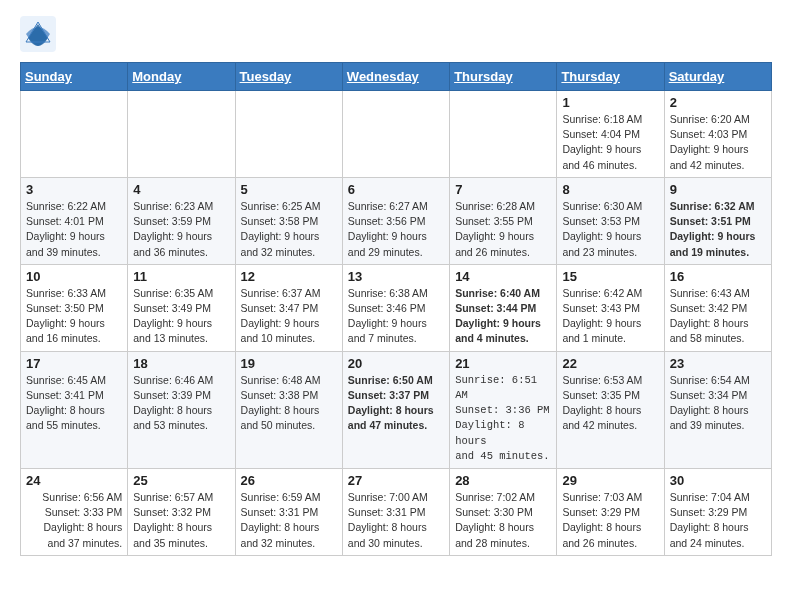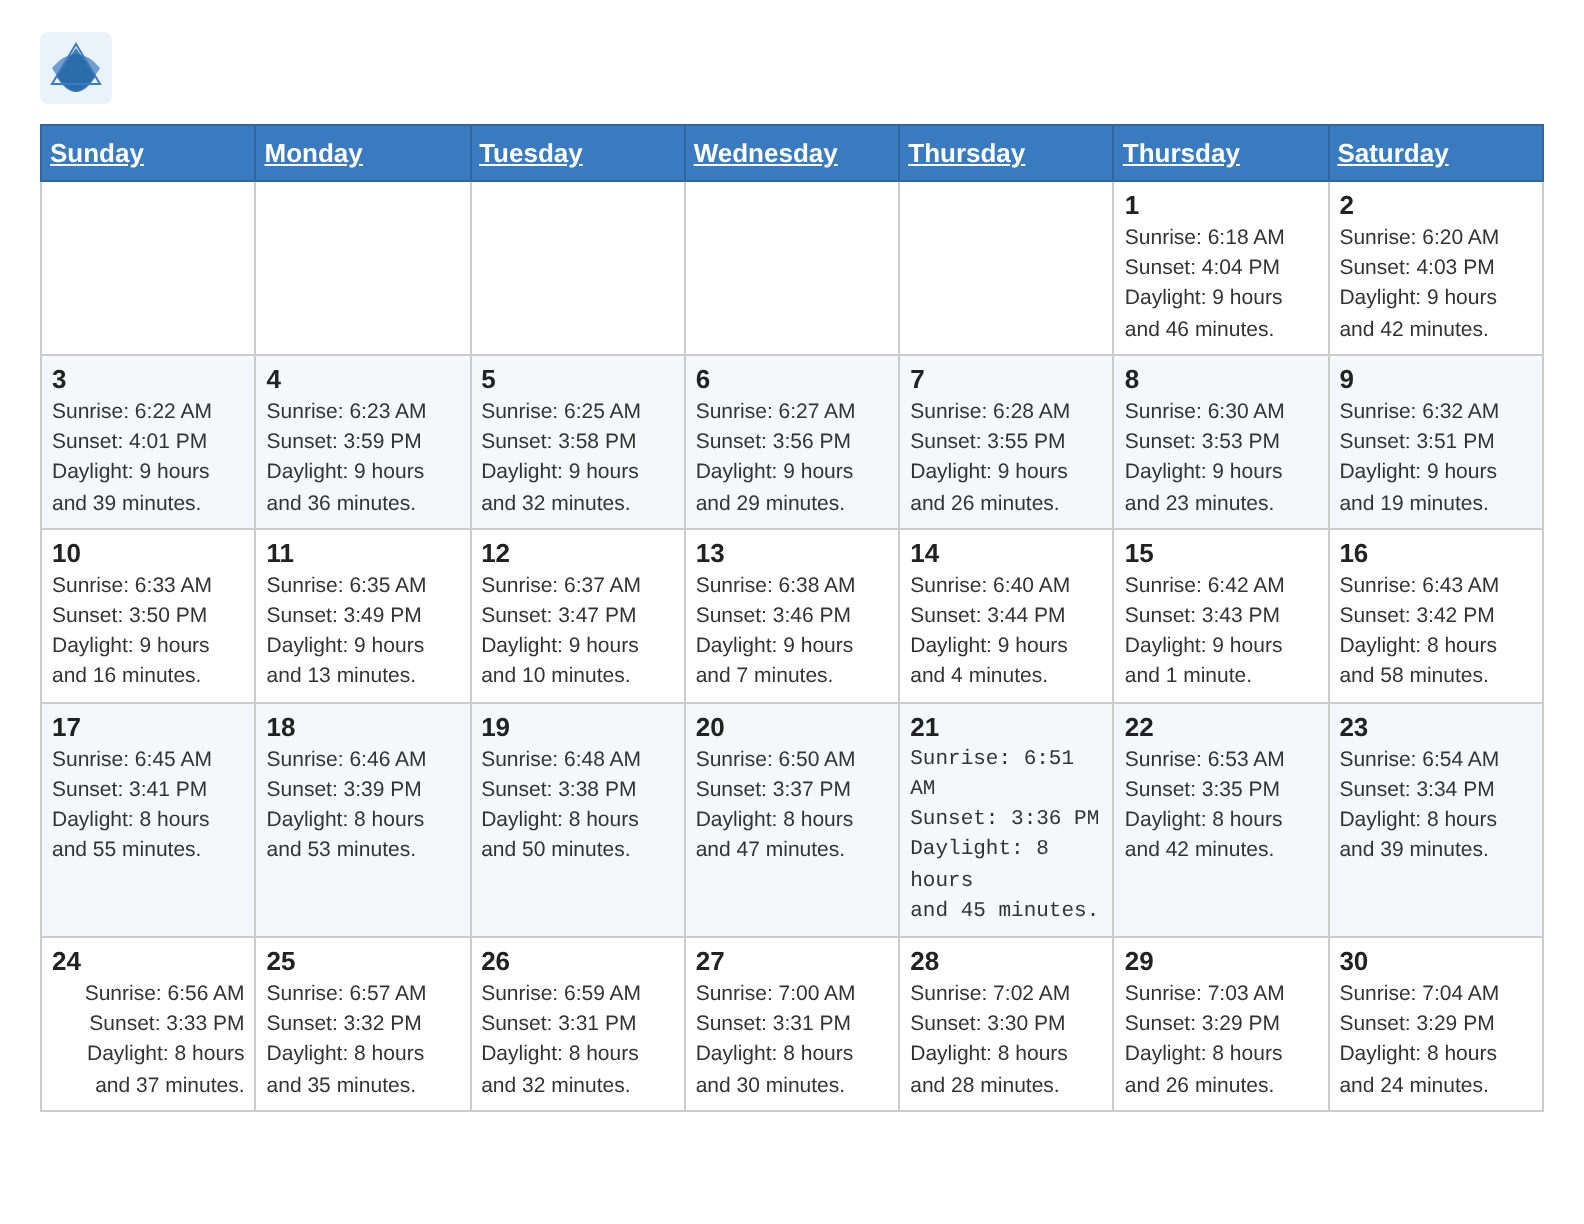--- a/index.html
+++ b/index.html
@@ -195,21 +195,21 @@
           </td>
           <td>
             <span class="day-number">8</span>
             <div class="day-info" style="white-space: pre-line;">Sunrise: 6:30 AM
 Sunset: 3:53 PM
 Daylight: 9 hours
 and 23 minutes.</div>
           </td>
           <td>
             <span class="day-number">9</span>
-            <div class="day-info" style="white-space: pre-line;">Sunrise: 6:32 AM
+            <div class="day-info" style="white-space: pre-line; font-weight: bold;">Sunrise: 6:32 AM
 Sunset: 3:51 PM
 Daylight: 9 hours
 and 19 minutes.</div>
           </td>
         </tr>
         <tr>
           <td>
             <span class="day-number">10</span>
             <div class="day-info" style="white-space: pre-line;">Sunrise: 6:33 AM
 Sunset: 3:50 PM
@@ -232,21 +232,21 @@
           </td>
           <td>
             <span class="day-number">13</span>
             <div class="day-info" style="white-space: pre-line;">Sunrise: 6:38 AM
 Sunset: 3:46 PM
 Daylight: 9 hours
 and 7 minutes.</div>
           </td>
           <td>
             <span class="day-number">14</span>
-            <div class="day-info" style="white-space: pre-line;">Sunrise: 6:40 AM
+            <div class="day-info" style="white-space: pre-line; font-weight: bold;">Sunrise: 6:40 AM
 Sunset: 3:44 PM
 Daylight: 9 hours
 and 4 minutes.</div>
           </td>
           <td>
             <span class="day-number">15</span>
             <div class="day-info" style="white-space: pre-line;">Sunrise: 6:42 AM
 Sunset: 3:43 PM
 Daylight: 9 hours
 and 1 minute.</div>
@@ -276,21 +276,21 @@
           </td>
           <td>
             <span class="day-number">19</span>
             <div class="day-info" style="white-space: pre-line;">Sunrise: 6:48 AM
 Sunset: 3:38 PM
 Daylight: 8 hours
 and 50 minutes.</div>
           </td>
           <td>
             <span class="day-number">20</span>
-            <div class="day-info" style="white-space: pre-line;">Sunrise: 6:50 AM
+            <div class="day-info" style="white-space: pre-line; font-weight: bold;">Sunrise: 6:50 AM
 Sunset: 3:37 PM
 Daylight: 8 hours
 and 47 minutes.</div>
           </td>
           <td>
             <span class="day-number">21</span>
             <div class="day-info" style="white-space: pre-line; font-family: Liberation Mono, monospace;">Sunrise: 6:51 AM
 Sunset: 3:36 PM
 Daylight: 8 hours
 and 45 minutes.</div>

